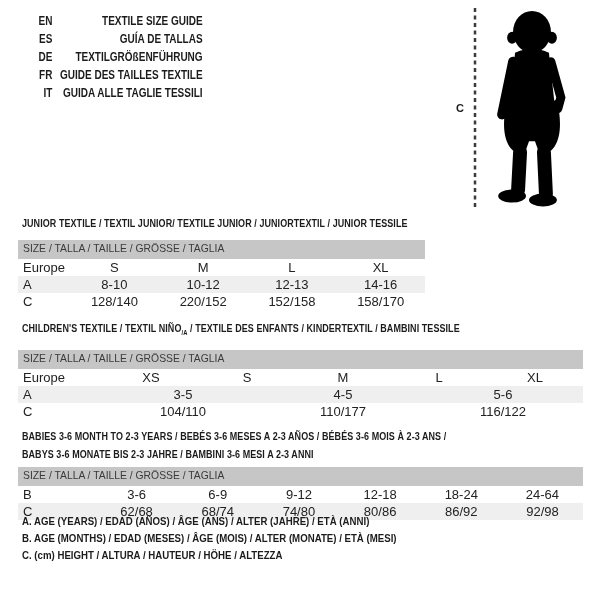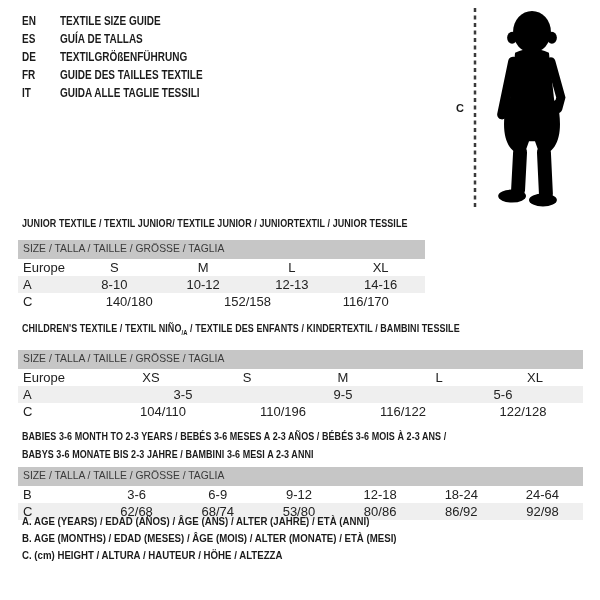--- a/index.html
+++ b/index.html
@@ -3,21 +3,21 @@
 <meta charset="utf-8">
 <style>
   html,body{margin:0;padding:0;}
   body{
     width:600px;height:600px;background:#fff;position:relative;overflow:hidden;
     font-family:"Liberation Sans",sans-serif;color:var(--text,#1b1b1b);
   }
   .canvas{position:absolute;inset:0;width:600px;height:600px;background:#fff;}
 
   
-  .langs{position:absolute;left:22px;top:12px;}
+  .langs{position:absolute;left:22px;top:12px;text-align:right;}
   .lang-row{display:grid;grid-template-columns:38px auto;height:18px;line-height:18px;}
   .lang-code,.lang-label{
     font-weight:700;font-size:12.5px;white-space:nowrap;
     transform:scaleX(0.80);transform-origin:0 50%;display:inline-block;
   }
 
   
   .figure{position:absolute;left:440px;top:0;width:160px;height:215px;}
   .dash-line{position:absolute;left:33px;top:8px;}
   .cmark{position:absolute;left:16px;top:102px;font-size:11px;font-weight:700;}
@@ -118,52 +118,52 @@
           </div>
           <div class="row alt">
             <div class="lbl" style="width: 52px;">A</div>
             <div class="cell">8-10</div>
             <div class="cell">10-12</div>
             <div class="cell">12-13</div>
             <div class="cell">14-16</div>
           </div>
           <div class="row">
             <div class="lbl" style="width: 52px;">C</div>
-            <div class="cell">140/180</div>
+            <div class="cell">128/140</div>
+            <div class="cell">220/152</div>
             <div class="cell">152/158</div>
-            <div class="cell">116/170</div>
+            <div class="cell">158/170</div>
           </div>
         </div>
       </section>
       <section class="tbl" style="top: 319px;">
         <div class="t-title">
           <div><span>CHILDREN'S TEXTILE / TEXTIL NIÑO</span><sub>/A</sub><span> / TEXTILE DES ENFANTS / KINDERTEXTIL / BAMBINI TESSILE</span></div>
         </div>
         <div class="grid" style="top: 31px; width: 565px;">
           <div class="hdr"><span class="hdr-txt">SIZE / TALLA / TAILLE / GRÖSSE / TAGLIA</span></div>
           <div class="row">
             <div class="lbl" style="width: 85px;">Europe</div>
             <div class="cell">XS</div>
             <div class="cell">S</div>
             <div class="cell">M</div>
             <div class="cell">L</div>
             <div class="cell">XL</div>
           </div>
           <div class="row alt">
             <div class="lbl" style="width: 85px;">A</div>
             <div class="cell">3-5</div>
-            <div class="cell">9-5</div>
+            <div class="cell">4-5</div>
             <div class="cell">5-6</div>
           </div>
           <div class="row">
             <div class="lbl" style="width: 85px;">C</div>
             <div class="cell">104/110</div>
-            <div class="cell">110/196</div>
+            <div class="cell">110/177</div>
             <div class="cell">116/122</div>
-            <div class="cell">122/128</div>
           </div>
         </div>
       </section>
       <section class="tbl" style="top: 427px;">
         <div class="t-title">
           <div><span>BABIES 3-6 MONTH TO 2-3 YEARS / BEBÉS 3-6 MESES A 2-3 AÑOS / BÉBÉS 3-6 MOIS À 2-3 ANS /</span></div>
           <div><span>BABYS 3-6 MONATE BIS 2-3 JAHRE / BAMBINI 3-6 MESI A 2-3 ANNI</span></div>
         </div>
         <div class="grid" style="top: 40px; width: 565px;">
           <div class="hdr"><span class="hdr-txt">SIZE / TALLA / TAILLE / GRÖSSE / TAGLIA</span></div>
@@ -173,21 +173,21 @@
             <div class="cell">6-9</div>
             <div class="cell">9-12</div>
             <div class="cell">12-18</div>
             <div class="cell">18-24</div>
             <div class="cell">24-64</div>
           </div>
           <div class="row alt">
             <div class="lbl" style="width: 78px;">C</div>
             <div class="cell">62/68</div>
             <div class="cell">68/74</div>
-            <div class="cell">53/80</div>
+            <div class="cell">74/80</div>
             <div class="cell">80/86</div>
             <div class="cell">86/92</div>
             <div class="cell">92/98</div>
           </div>
         </div>
       </section>
     </div>
 
   <div class="legend" id="legend">
       <div class="legend-line">A. AGE (YEARS) / EDAD (AÑOS) / ÂGE (ANS) / ALTER (JAHRE) / ETÀ (ANNI)</div>

